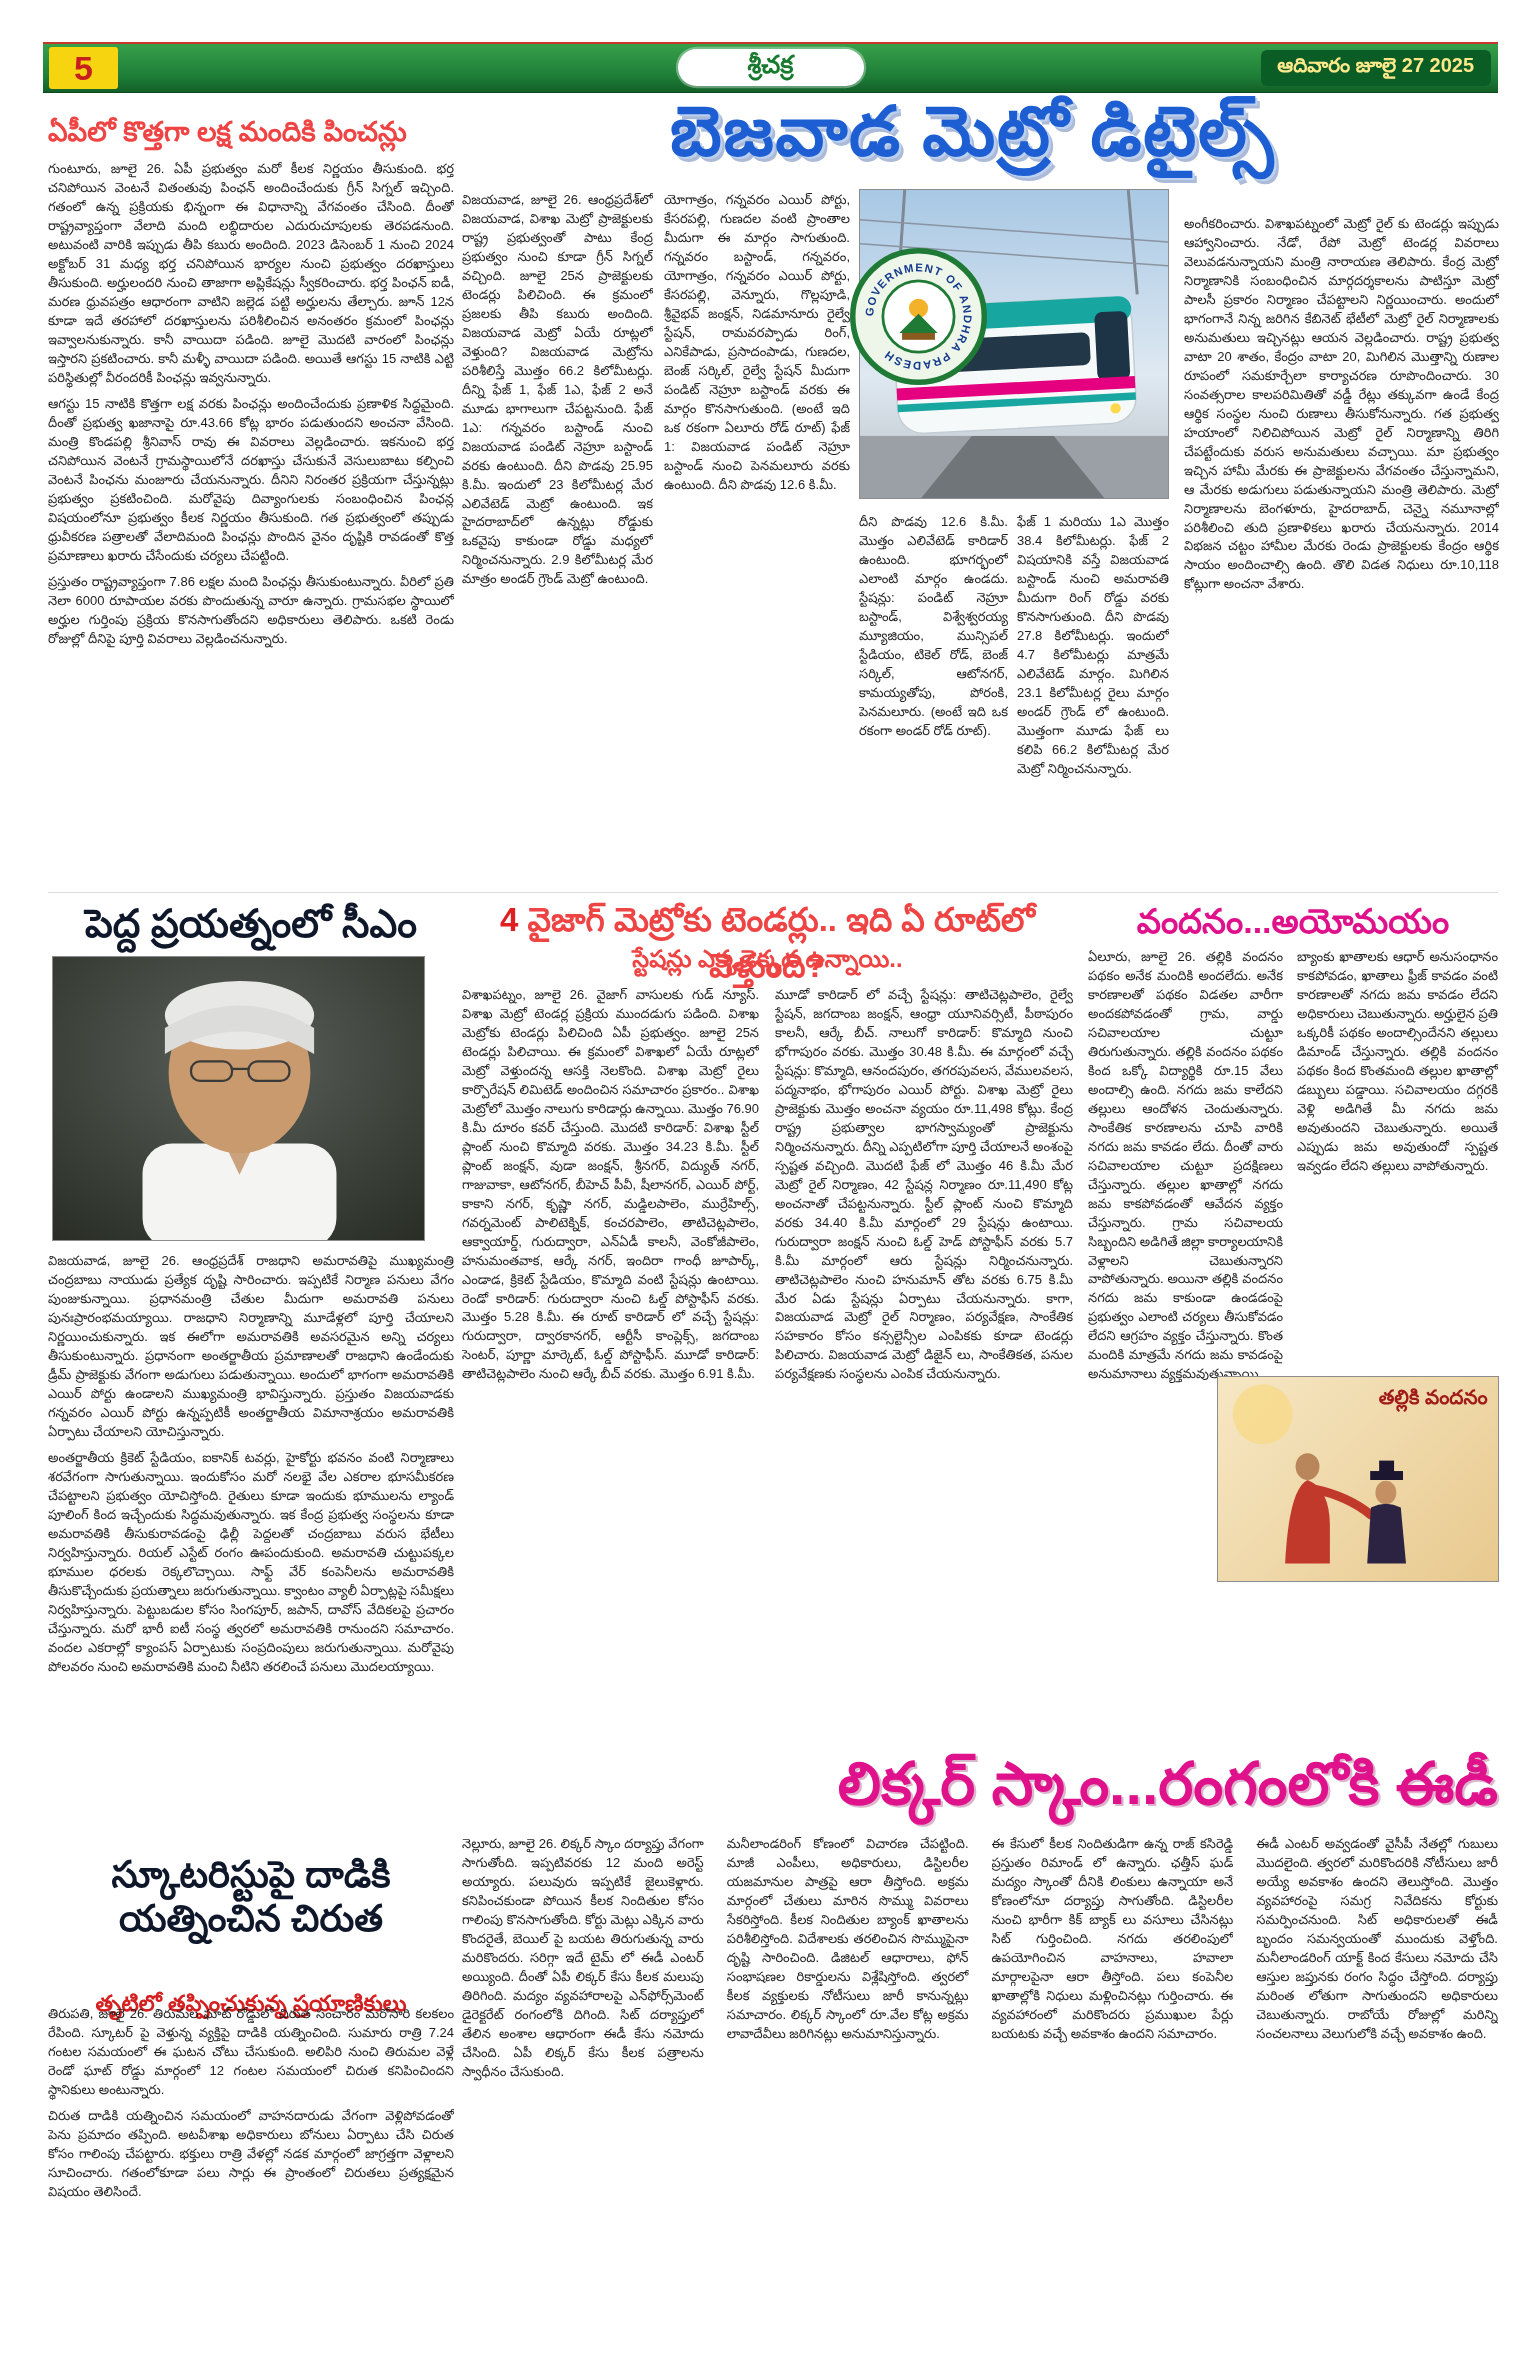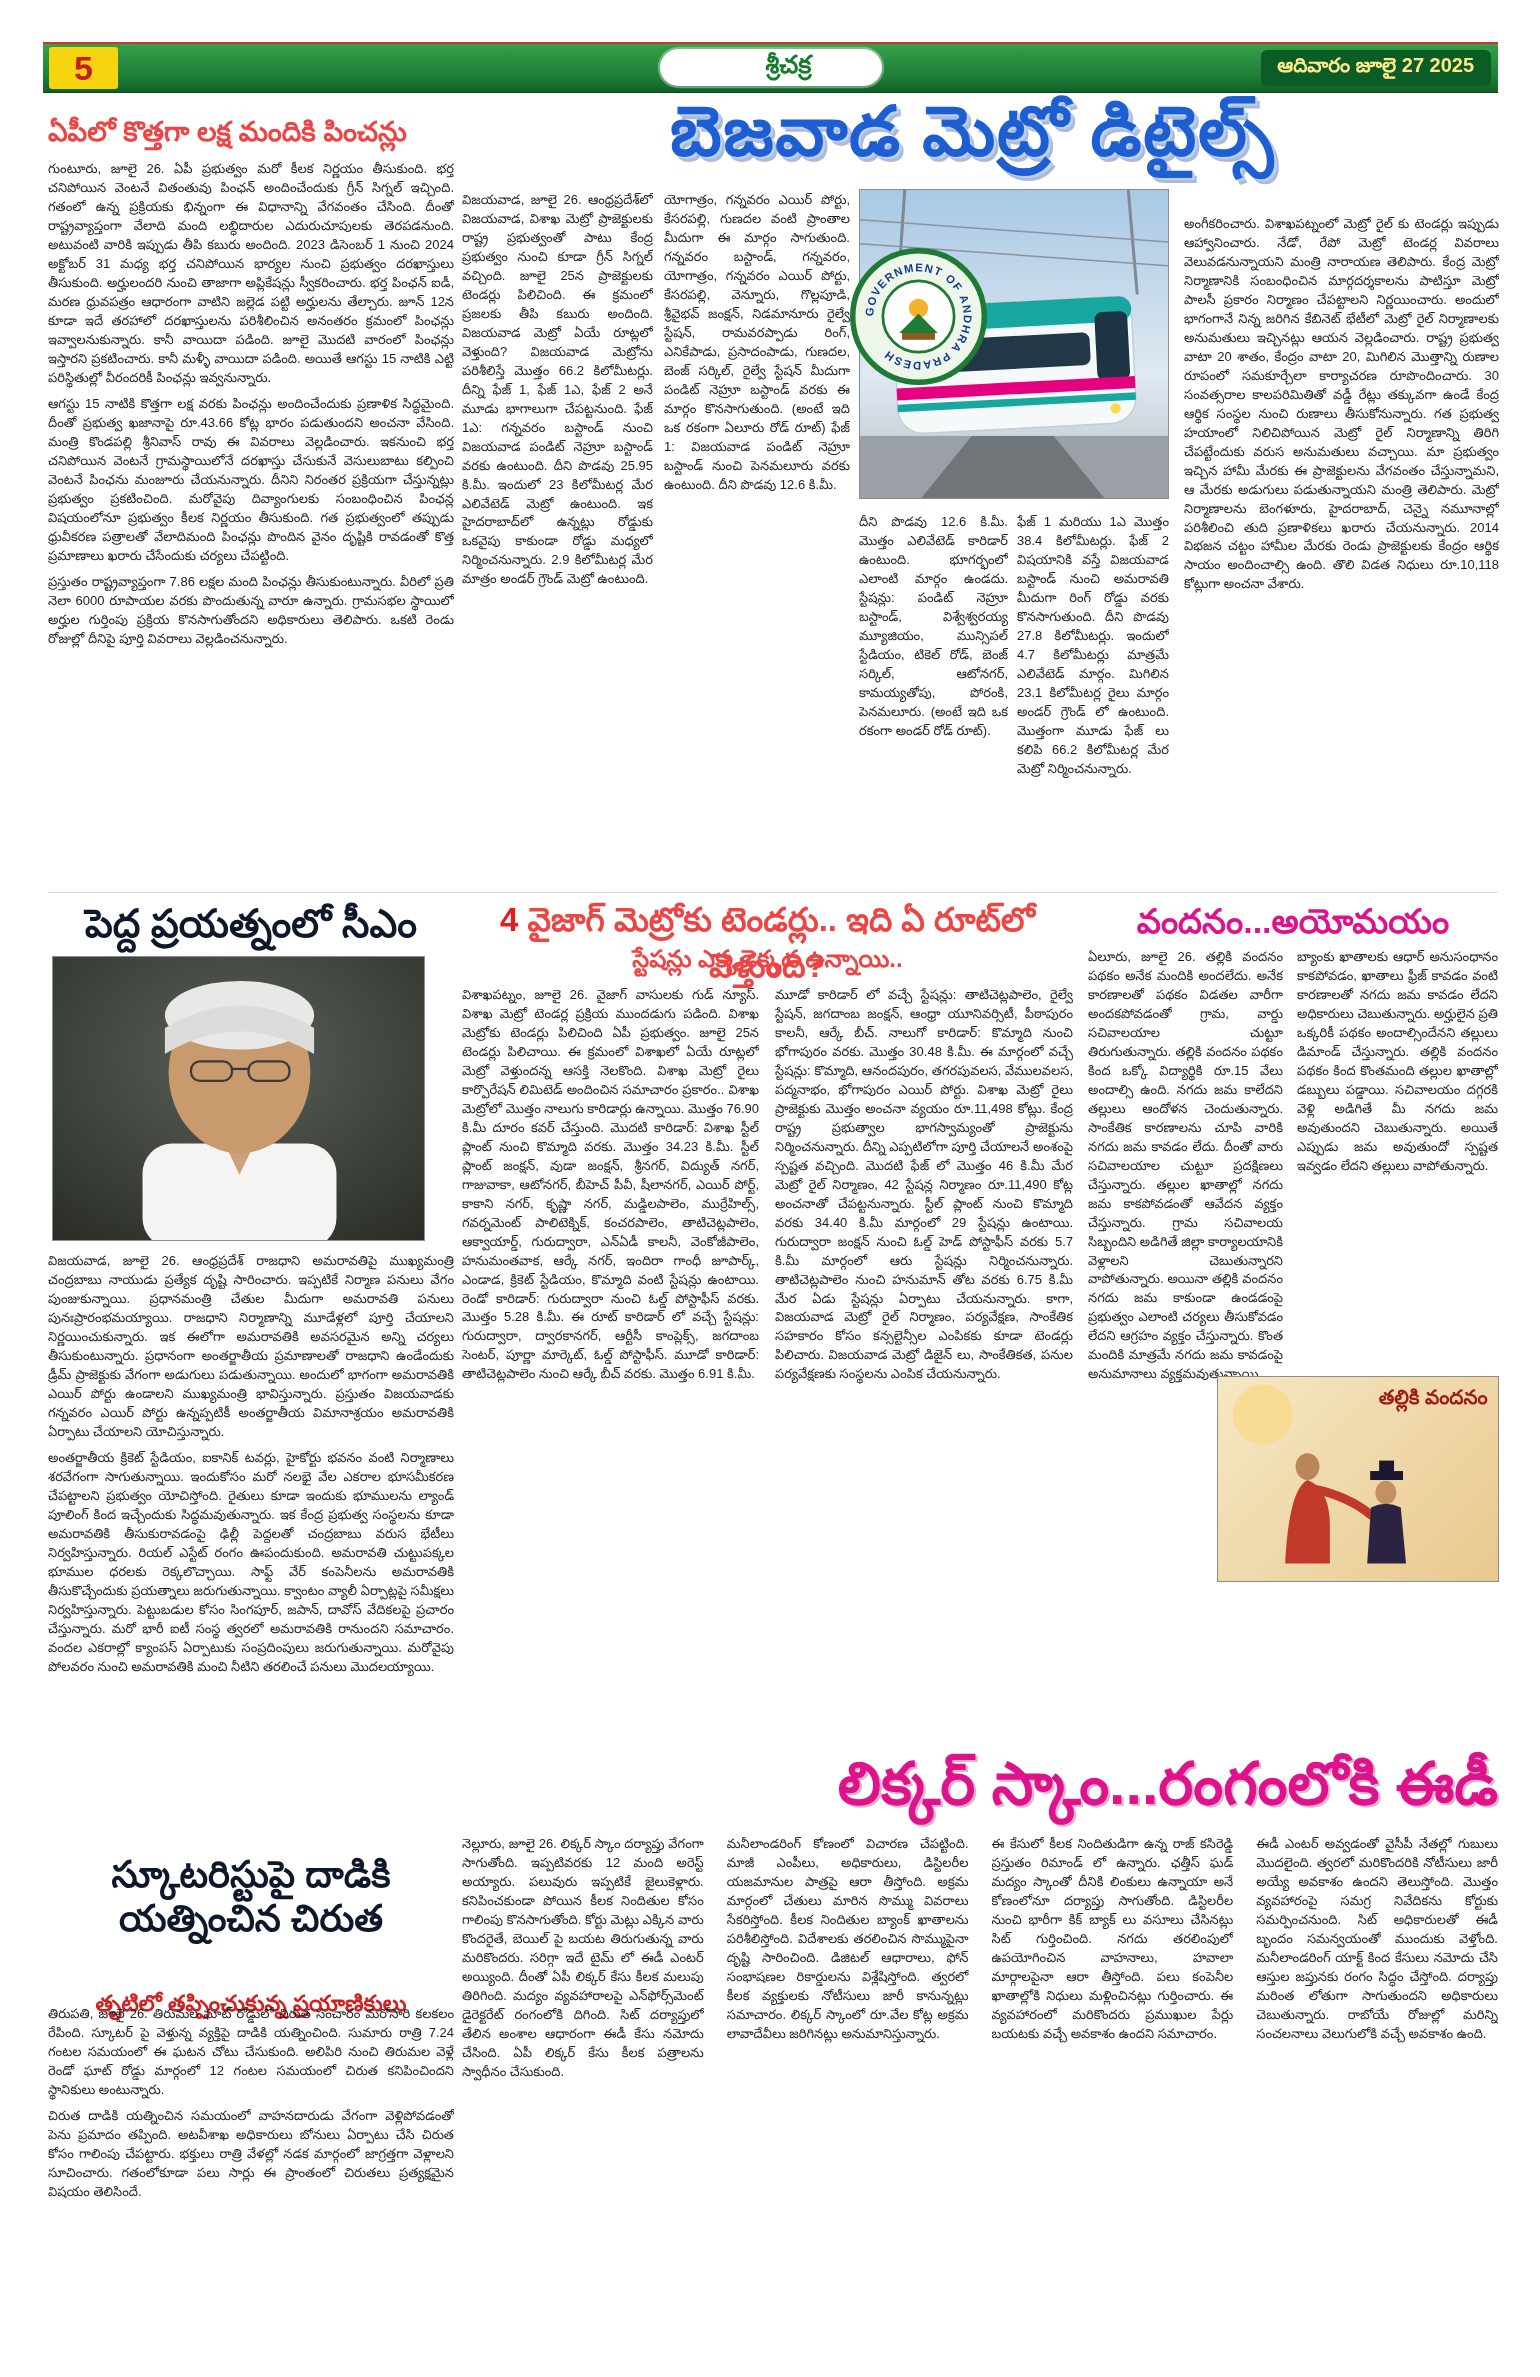--- a/index.html
+++ b/index.html
@@ -9,21 +9,21 @@
     margin:0 auto;overflow:hidden;
   }
   .abs{position:absolute;}
   
   .topbar{background:linear-gradient(180deg,#37a04a 0%,#1d7c36 70%,#135f28 100%);
     border-top:2.2px solid #c8372b;border-bottom:1.5px solid #0c4a1e;display:flex;align-items:center;}
   .pagenum{position:absolute;left:6px;top:3px;bottom:3px;width:69px;background:#f6d410;
     display:flex;align-items:center;justify-content:center;font-size:34px;font-weight:800;color:#c81e1e;border-radius:3px;}
   .masthead{position:absolute;left:50%;transform:translateX(-50%);top:4.5px;height:37px;width:186px;
     background:#ffffff;border-radius:19.4px;display:flex;align-items:center;justify-content:center;
-    font-size:25px;font-weight:800;color:#177a2e;box-shadow:0 0 0 2.2px rgba(255,255,255,.35);padding-left:36px;}
+    font-size:25px;font-weight:800;color:#177a2e;box-shadow:0 0 0 2.2px rgba(255,255,255,.35);}
   .datebox{position:absolute;right:7.5px;top:6px;bottom:6px;background:#0b5d26;border-radius:6px;
     display:flex;align-items:center;padding:0 16.4px;color:#ffe98a;font-size:20px;font-weight:700;}
   
   .main-headline{font-size:69px;font-weight:800;color:#1d5fd2;text-align:center;letter-spacing:1.5px;
     text-shadow:2.2px 2.2px 0 #bcd0f2,4.5px 4.5px 0 rgba(13,59,140,.35);line-height:1.1;}
   .h-blue{color:#ef4444;font-weight:800;}
   .h-magenta{color:#df128c;font-weight:800;}
   .h-black{color:#0f172a;font-weight:800;}
   .subhead-red{color:#d42020;font-weight:700;}
   

